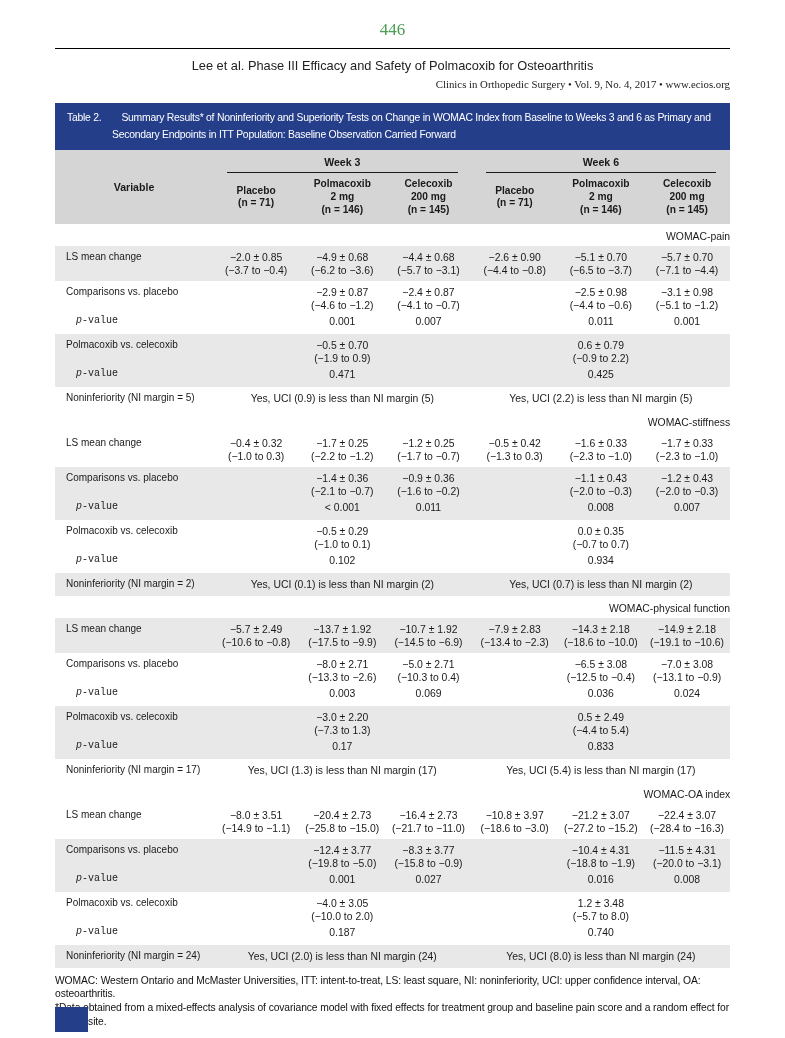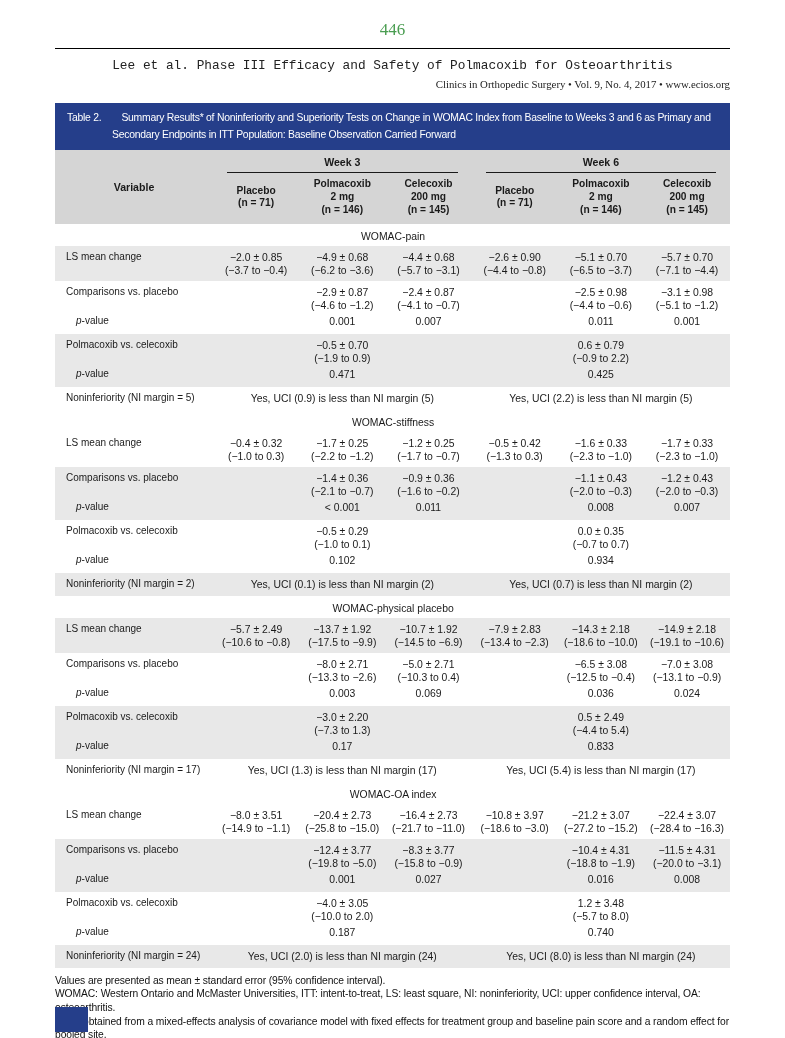--- a/index.html
+++ b/index.html
@@ -6,40 +6,40 @@
     --navy:#253e8a; --hdrgray:#d5d5d5; --bandgray:#e8e8e8; --green:#4a9d51;
   }
   *{box-sizing:border-box;}
   html,body{margin:0;padding:0;}
   body{width:785px;height:1038px;background:#fff;position:relative;
        font-family:"Liberation Sans",sans-serif;color:#1a1a1a;}
   .content{padding:0 55px;}
   .page-number{padding-top:20px;text-align:center;font-family:"Liberation Serif",serif;
        font-size:17px;color:var(--green);}
   .top-rule{border:none;border-top:1.6px solid #000;margin:8px 0 9px;}
-  .running-title{text-align:center;font-family:Liberation Mono, monospace;font-size:12.8px;color:#222;}
+  .running-title{text-align:center;font-family:Liberation Sans, sans-serif;font-size:12.8px;color:#222;}
   .journal-line{text-align:right;font-family:"Liberation Serif",serif;font-size:10.8px;color:#222;margin-top:5px;}
   .tbl-title{background:var(--navy);color:#fff;font-size:10.4px;line-height:1.6;
        padding:7px 12px 7px 57px;text-indent:-45px;margin-top:13px;letter-spacing:-0.25px;}
   .tbl-title b{font-weight:normal;}
   .tbl-title span{margin-left:20px;}
   table{width:675px;border-collapse:collapse;table-layout:fixed;font-size:10.4px;}
   col.c-var{width:158px;}
   col.c-d{width:86.2px;}
   thead th{background:var(--hdrgray);font-weight:bold;vertical-align:middle;padding:0;}
   th.var-h{font-size:10.6px;}
   .wk{margin:0 14px;padding:6px 0 4px;border-bottom:1.4px solid #1a1a1a;font-weight:bold;font-size:10.6px;}
   th.grp{padding:5px 2px 7px;white-space:pre-line;line-height:1.25;font-weight:bold;font-size:10.2px;}
   tbody td{vertical-align:top;line-height:1.25;}
   tbody tr.g td{background:var(--bandgray);}
   tbody tr.w td{background:#fff;}
   td.val{text-align:center;white-space:pre-line;padding:5px 2px 4px;}
   td.lbl{text-align:left;padding:5px 2px 4px 11px;font-size:10px;white-space:nowrap;}
-  td.lbl2{padding-left:21px;}
-  tr.sec td{text-align:center;padding:6px 0 3px 1px;font-size:10.4px;white-space:nowrap;background:#fff;}
+  td.lbl2{padding-left:21px;font-family:Liberation Mono, monospace;}
+  tr.sec td{text-align:right;padding:6px 0 3px 1px;font-size:10.4px;white-space:nowrap;background:#fff;}
   tr.tight td{padding-bottom:2px;}
   tr.prow td{padding-top:1px;padding-bottom:6px;}
   tr.nirow td{padding-top:5px;padding-bottom:5px;}
   .footnotes{font-size:10.3px;line-height:1.33;margin-top:6px;color:#111;letter-spacing:-0.1px;}
   .corner-box{position:absolute;left:55px;top:1007px;width:33px;height:25px;background:var(--navy);}
 </style>
 </head>
 <body>
 
 <div class="content">
@@ -198,21 +198,21 @@
           <td class="lbl lbl2" colspan="1"><i>p</i>-value</td>
           <td class="val" colspan="3">0.102</td>
           <td class="val" colspan="3">0.934</td>
         </tr>
         <tr class="g nirow">
           <td class="lbl">Noninferiority (NI margin = 2)</td>
           <td class="val" colspan="3">Yes, UCI (0.1) is less than NI margin (2)</td>
           <td class="val" colspan="3">Yes, UCI (0.7) is less than NI margin (2)</td>
         </tr>
         <tr class="sec">
-          <td class="sec-lbl" colspan="7">WOMAC-physical placebo</td>
+          <td class="sec-lbl" colspan="7">WOMAC-physical function</td>
         </tr>
         <tr class="g">
           <td class="lbl">LS mean change</td>
           <td class="val">−5.7 ± 2.49
 (−10.6 to −0.8)</td>
           <td class="val">−13.7 ± 1.92
 (−17.5 to −9.9)</td>
           <td class="val">−10.7 ± 1.92
 (−14.5 to −6.9)</td>
           <td class="val">−7.9 ± 2.83
@@ -315,19 +315,18 @@
         </tr>
         <tr class="g nirow">
           <td class="lbl">Noninferiority (NI margin = 24)</td>
           <td class="val" colspan="3">Yes, UCI (2.0) is less than NI margin (24)</td>
           <td class="val" colspan="3">Yes, UCI (8.0) is less than NI margin (24)</td>
         </tr>
       </tbody>
   </table>
 
   <div class="footnotes">
-    <div>Values are presented as mean ± standard error (95% confidence interval).</div>
     <div>WOMAC: Western Ontario and McMaster Universities, ITT: intent-to-treat, LS: least square, NI: noninferiority, UCI: upper confidence interval, OA: osteoarthritis.</div>
     <div>*Data obtained from a mixed-effects analysis of covariance model with fixed effects for treatment group and baseline pain score and a random effect for pooled site.</div>
   </div>
 </div>
 
 <div class="corner-box"></div>
 
 </body></html>

